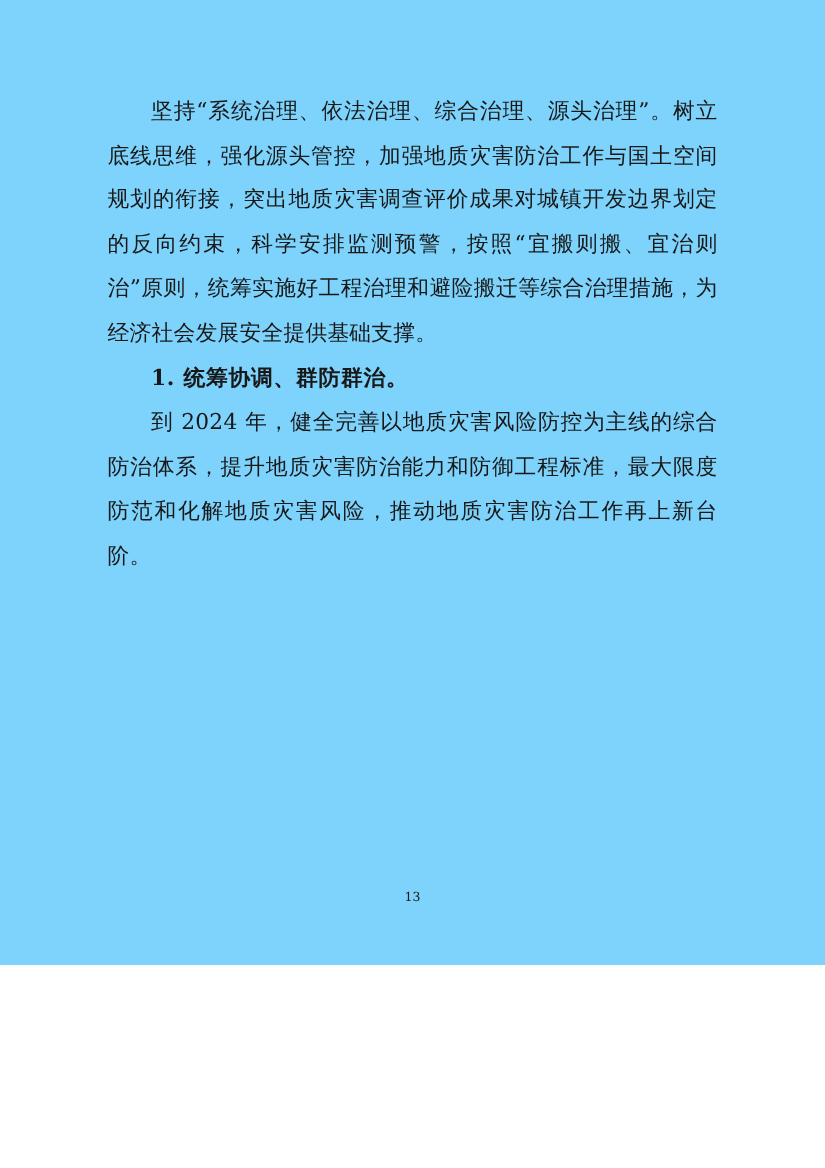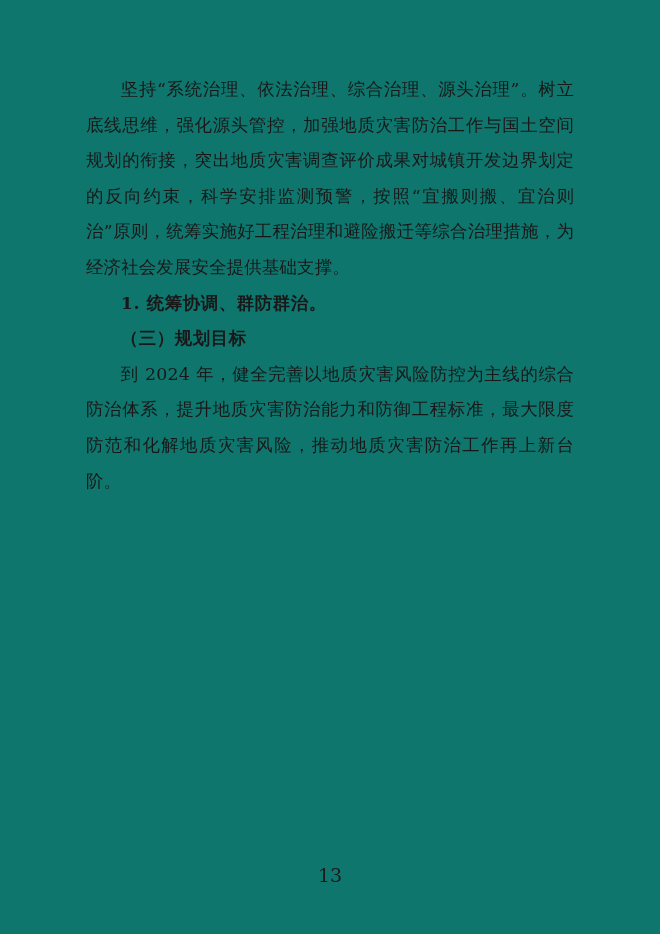--- a/index.html
+++ b/index.html
@@ -10,24 +10,24 @@
     width: 660px;
     height: 934px;
     background: #ffffff;
     font-family: "DejaVu Serif", "Liberation Serif", serif;
     color: #1a1a1a;
     overflow: hidden;
   }
   .page {
     position: relative;
     width: 660px;
-    height: 934px;
+    height: 772px;
     box-sizing: border-box;
     padding: 72px 86px 40px 86px;
-    background: #0f766e;
+    background: #7dd3fc;
   }
   .doc-body {
     font-size: 17.4px;
     line-height: 35.6px;
     text-align: justify;
     text-justify: inter-ideograph;
     letter-spacing: 0.2px;
     color: #181818;
   }
   .para {
@@ -46,38 +46,37 @@
   .para.dash-item {
     text-indent: 2em;
   }
   .spacer-sm { height: 2px; }
   .page-number {
     position: absolute;
     left: 0;
     right: 0;
     bottom: 48px;
     text-align: center;
-    font-size: 19px;
+    font-size: 10px;
     font-family: "DejaVu Serif", "Liberation Serif", serif;
     color: #1a1a1a;
   }
 </style>
 </head>
 <body>
 
 <div class="page">
 
   <div class="doc-body">
 
     <p class="para">坚持“系统治理、依法治理、综合治理、源头治理”。树立底线思维，强化源头管控，加强地质灾害防治工作与国土空间规划的衔接，突出地质灾害调查评价成果对城镇开发边界划定的反向约束，科学安排监测预警，按照“宜搬则搬、宜治则治”原则，统筹实施好工程治理和避险搬迁等综合治理措施，为经济社会发展安全提供基础支撑。</p>
 
     <p class="para heading-num">1. 统筹协调、群防群治。</p>
 
 
-    <p class="para heading-sec">（三）规划目标</p>
 
     <p class="para">到 2024 年，健全完善以地质灾害风险防控为主线的综合防治体系，提升地质灾害防治能力和防御工程标准，最大限度防范和化解地质灾害风险，推动地质灾害防治工作再上新台阶。</p>
 
     <div class="spacer-sm"></div>
 
 
   </div>
 
   <div class="page-number">13</div>
 

